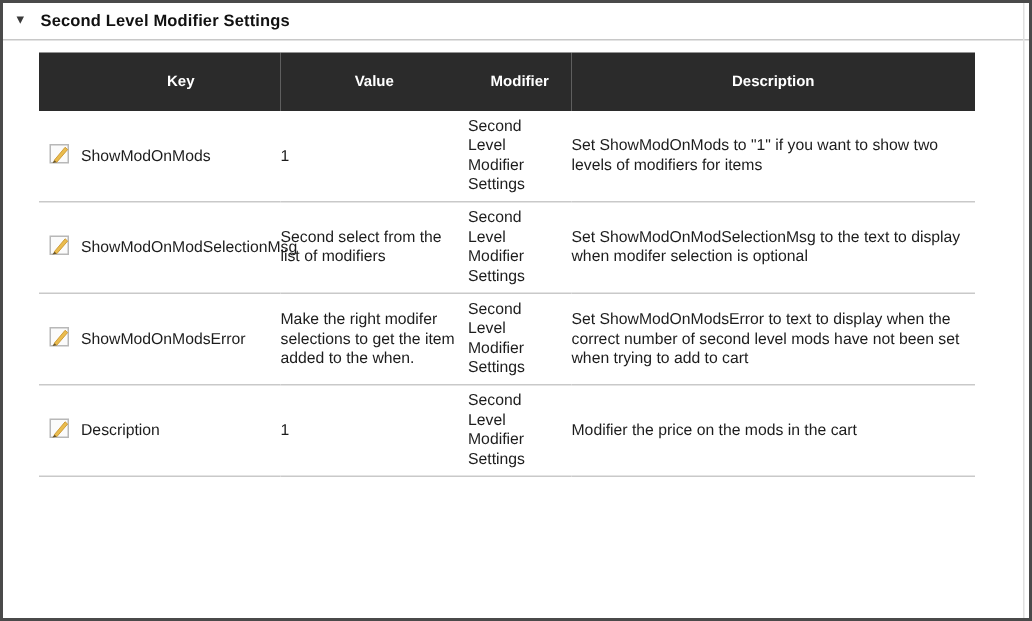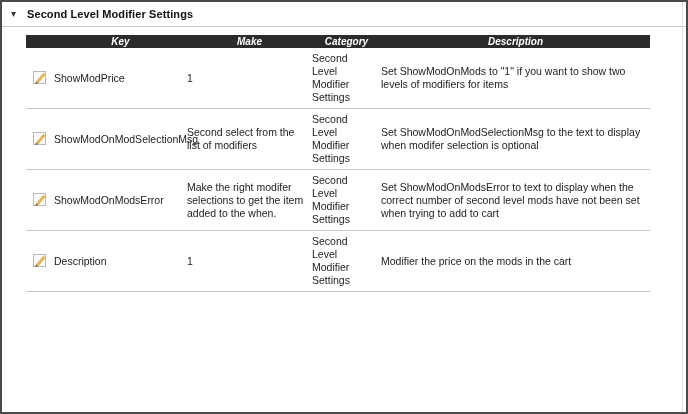--- a/index.html
+++ b/index.html
@@ -54,23 +54,22 @@
   col.c-value { width: 125px; }
   col.c-cat   { width: 69px; }
   col.c-desc  { width: 269px; }
 
   thead th {
     background: #2b2b2b;
     color: #ffffff;
     font-size: 10px;
     font-weight: bold;
     text-align: center;
-    padding: 1px 2px;
+    padding: 14px 2px;
     line-height: 11px;
-    font-style: italic;
   }
 
   tbody td {
     border-bottom: 1px solid #c9c9c9;
     font-size: 10.5px;
     color: #1c1c1c;
     line-height: 13px;
     vertical-align: middle;
     padding: 4px 7px 4px 0;
   }
@@ -102,37 +101,37 @@
       <col class="c-icon">
         <col class="c-key">
         <col class="c-value">
         <col class="c-cat">
         <col class="c-desc">
     </colgroup>
     <thead>
       <tr>
         <th></th>
         <th>Key</th>
-        <th>Make</th>
-        <th>Category</th>
+        <th>Value</th>
+        <th>Modifier</th>
         <th>Description</th>
       </tr>
     </thead>
     <tbody id="table-body">
   <tr>
     <td class="icon-cell">
       <button class="edit-btn">
         <svg width="16" height="16" viewBox="0 0 16 16">
           <rect x="1.5" y="2.5" width="12" height="12" fill="#fbfbfb" stroke="#b8b8b8" stroke-width="1"></rect>
           <polygon points="4.2,12.8 11.4,4.2 13.1,5.7 5.8,14.2" fill="#eabc4d" stroke="#c9952f" stroke-width="0.6"></polygon>
           <polygon points="2.9,14.7 4.2,12.8 5.8,14.2" fill="#6b5523"></polygon>
         </svg>
       </button>
     </td>
-    <td class="key-cell">ShowModPrice</td>
+    <td class="key-cell">ShowModOnMods</td>
     <td class="value-cell">1</td>
     <td class="category-cell">Second Level Modifier Settings</td>
     <td class="desc-cell">Set ShowModOnMods to "1" if you want to show two levels of modifiers for items</td>
   </tr>
 
   <tr>
     <td class="icon-cell">
       <button class="edit-btn">
         <svg width="16" height="16" viewBox="0 0 16 16">
           <rect x="1.5" y="2.5" width="12" height="12" fill="#fbfbfb" stroke="#b8b8b8" stroke-width="1"></rect>

